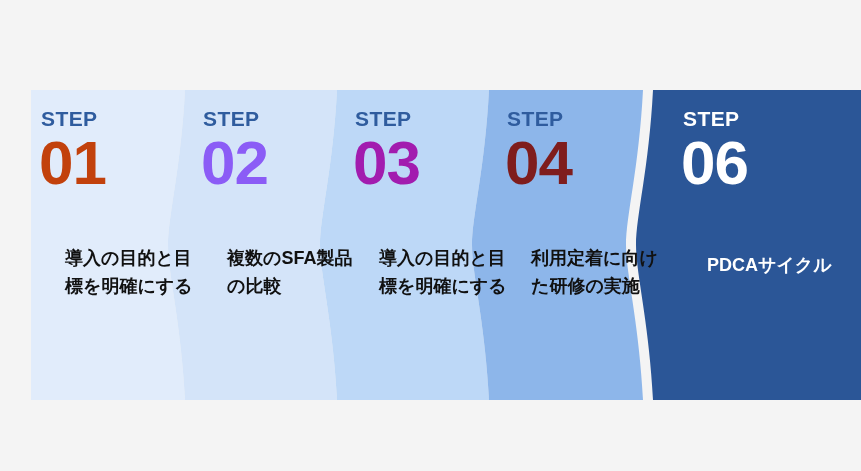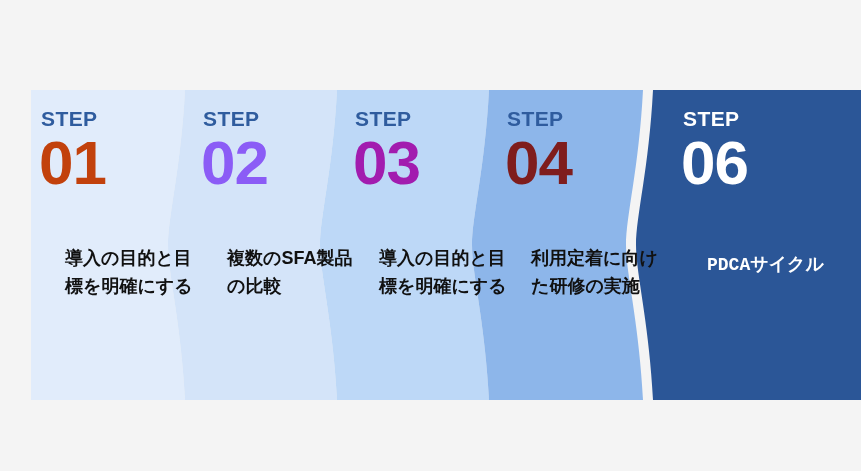--- a/index.html
+++ b/index.html
@@ -74,21 +74,21 @@
   .s3 { left: 314px; }
   .s4 { left: 466px; }
   .s5 { left: 625px; }
 
   .step-label  { left: 10px; top: 18px; }
   .step-number { left: 8px;  top: 42px; }
   .step-desc   { left: 10px; top: 155px; margin-left: 24px; }
 
   .s5 .step-label  { left: 27px; }
   .s5 .step-number { left: 25px; }
-  .s5 .step-desc   { left: 27px; top: 162px; font-family: Liberation Mono, monospace; }
+  .s5 .step-desc   { left: 27px; top: 162px; }
 </style>
 </head>
 <body>
 
 <div id="stage">
 
   <div id="band">
 
     <svg viewBox="0 0 830 310" preserveAspectRatio="none">
 

